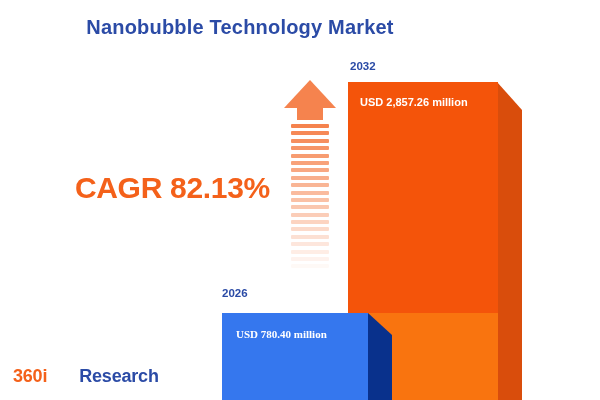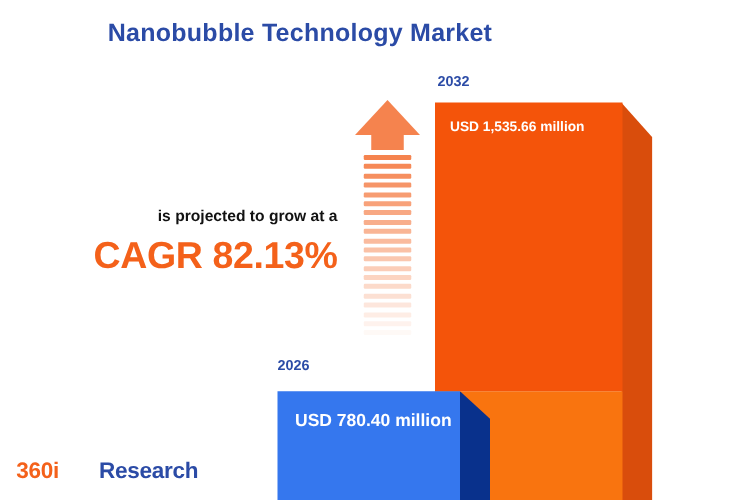--- a/index.html
+++ b/index.html
@@ -154,23 +154,24 @@
     top: 313px;
     width: 146px;
     height: 87px;
     background: #3577ee;
   }
   #bar-2024-value {
     position: absolute;
     left: 236px;
     top: 328px;
     width: 140px;
-    font-size: 14px;
+    font-size: 11px;
     font-weight: bold;
     color: #ffffff;
+    font-family: Liberation Serif, serif;
   }
   #bar-2024-year {
     position: absolute;
     left: 222px;
     top: 287px;
     font-size: 11.5px;
     font-weight: bold;
     color: #2b4ba6;
   }
 
@@ -216,29 +217,28 @@
         <div class="arrow-seg" style="height: 4px; margin-bottom: 3.4px; background: rgba(245, 131, 78, 0.2);"></div>
         <div class="arrow-seg" style="height: 4px; margin-bottom: 3.4px; background: rgba(245, 131, 78, 0.15);"></div>
         <div class="arrow-seg" style="height: 4px; margin-bottom: 3.4px; background: rgba(245, 131, 78, 0.1);"></div>
         <div class="arrow-seg" style="height: 4px; margin-bottom: 3.4px; background: rgba(245, 131, 78, 0.05);"></div>
         <div class="arrow-seg" style="height: 4px; margin-bottom: 3.4px; background: rgba(245, 131, 78, 0);"></div>
         <div class="arrow-seg" style="height: 4px; margin-bottom: 3.4px; background: rgba(245, 131, 78, 0);"></div>
       </div>
   </div>
 
   <div id="statement">
-    <div class="statement-line">is projected to grow at a</div>
     <div id="cagr-value">CAGR 82.13%</div>
   </div>
 
   <div id="bar-2032-year">2032</div>
   <div id="bar-2032-side"></div>
   <div id="bar-2032-lower"></div>
   <div id="bar-2032-front"></div>
-  <div id="bar-2032-value">USD 1,535.66 million</div>
+  <div id="bar-2032-value">USD 2,857.26 million</div>
 
   <div id="bar-2024-year">2026</div>
   <div id="bar-2024-side"></div>
   <div id="bar-2024-front"></div>
   <div id="bar-2024-value">USD 780.40 million</div>
 
   <div id="logo">
     <span id="logo-mark">360i</span><span id="logo-word">Research</span>
   </div>
 

